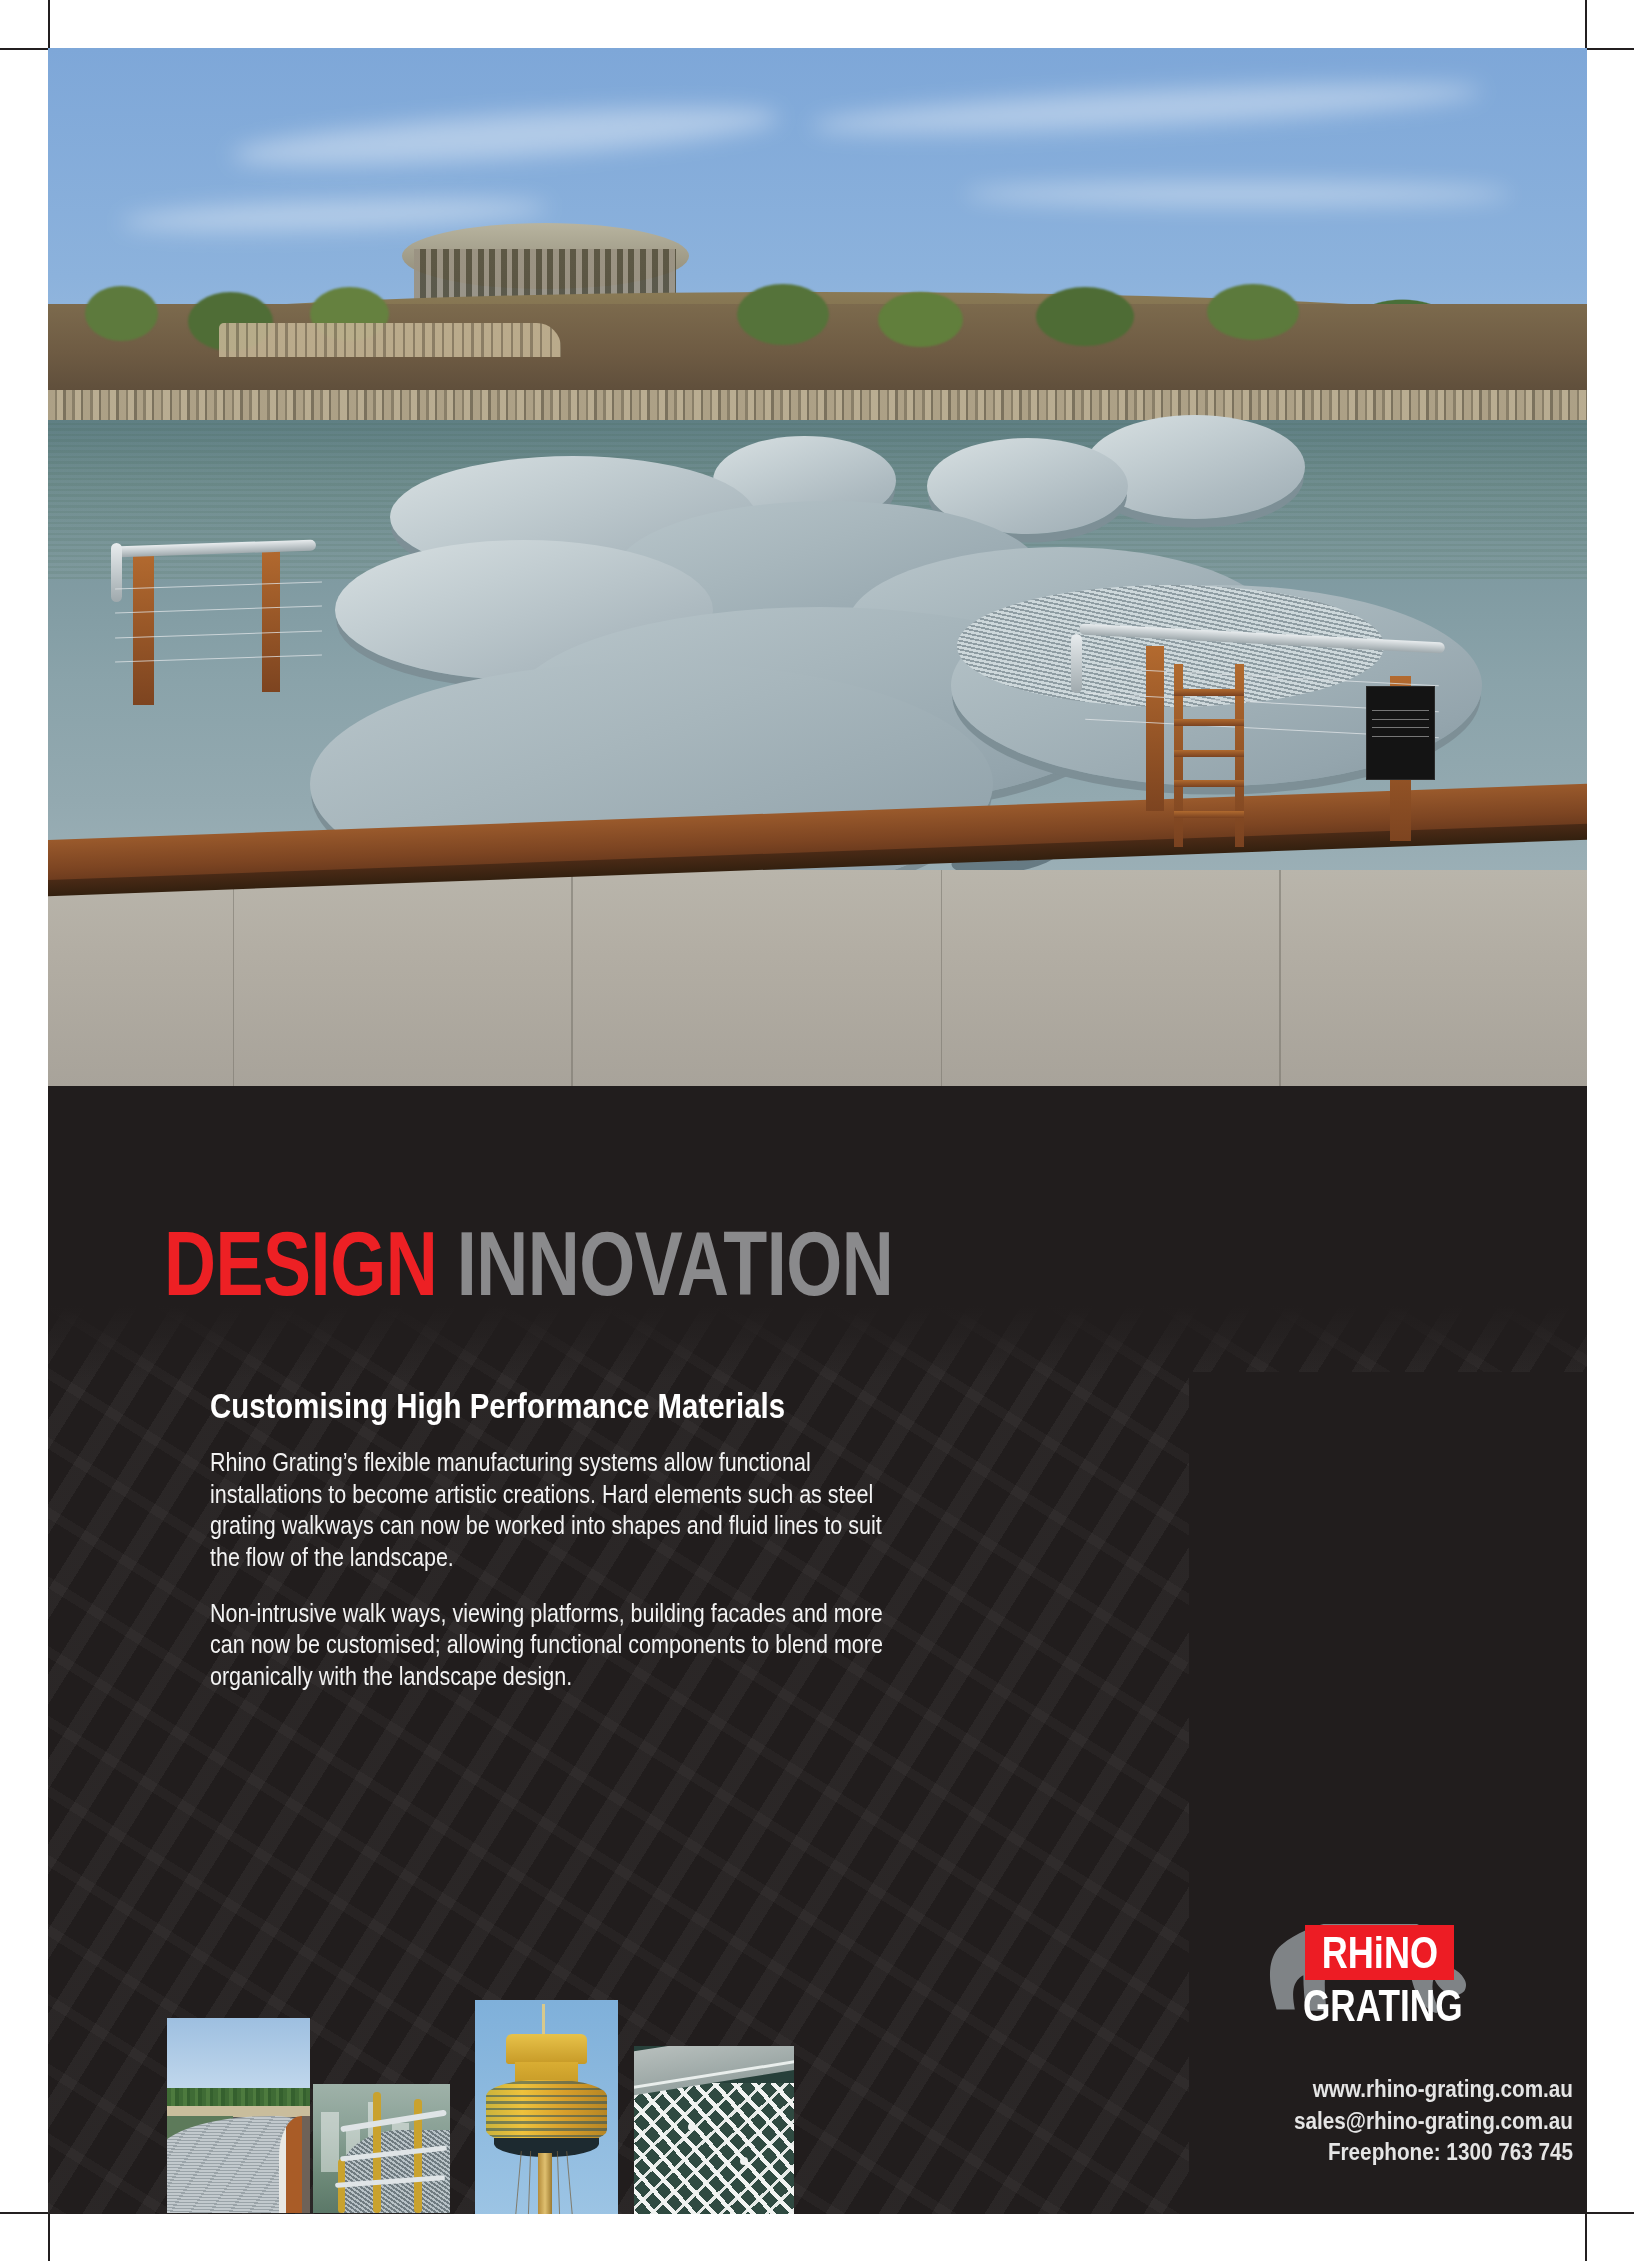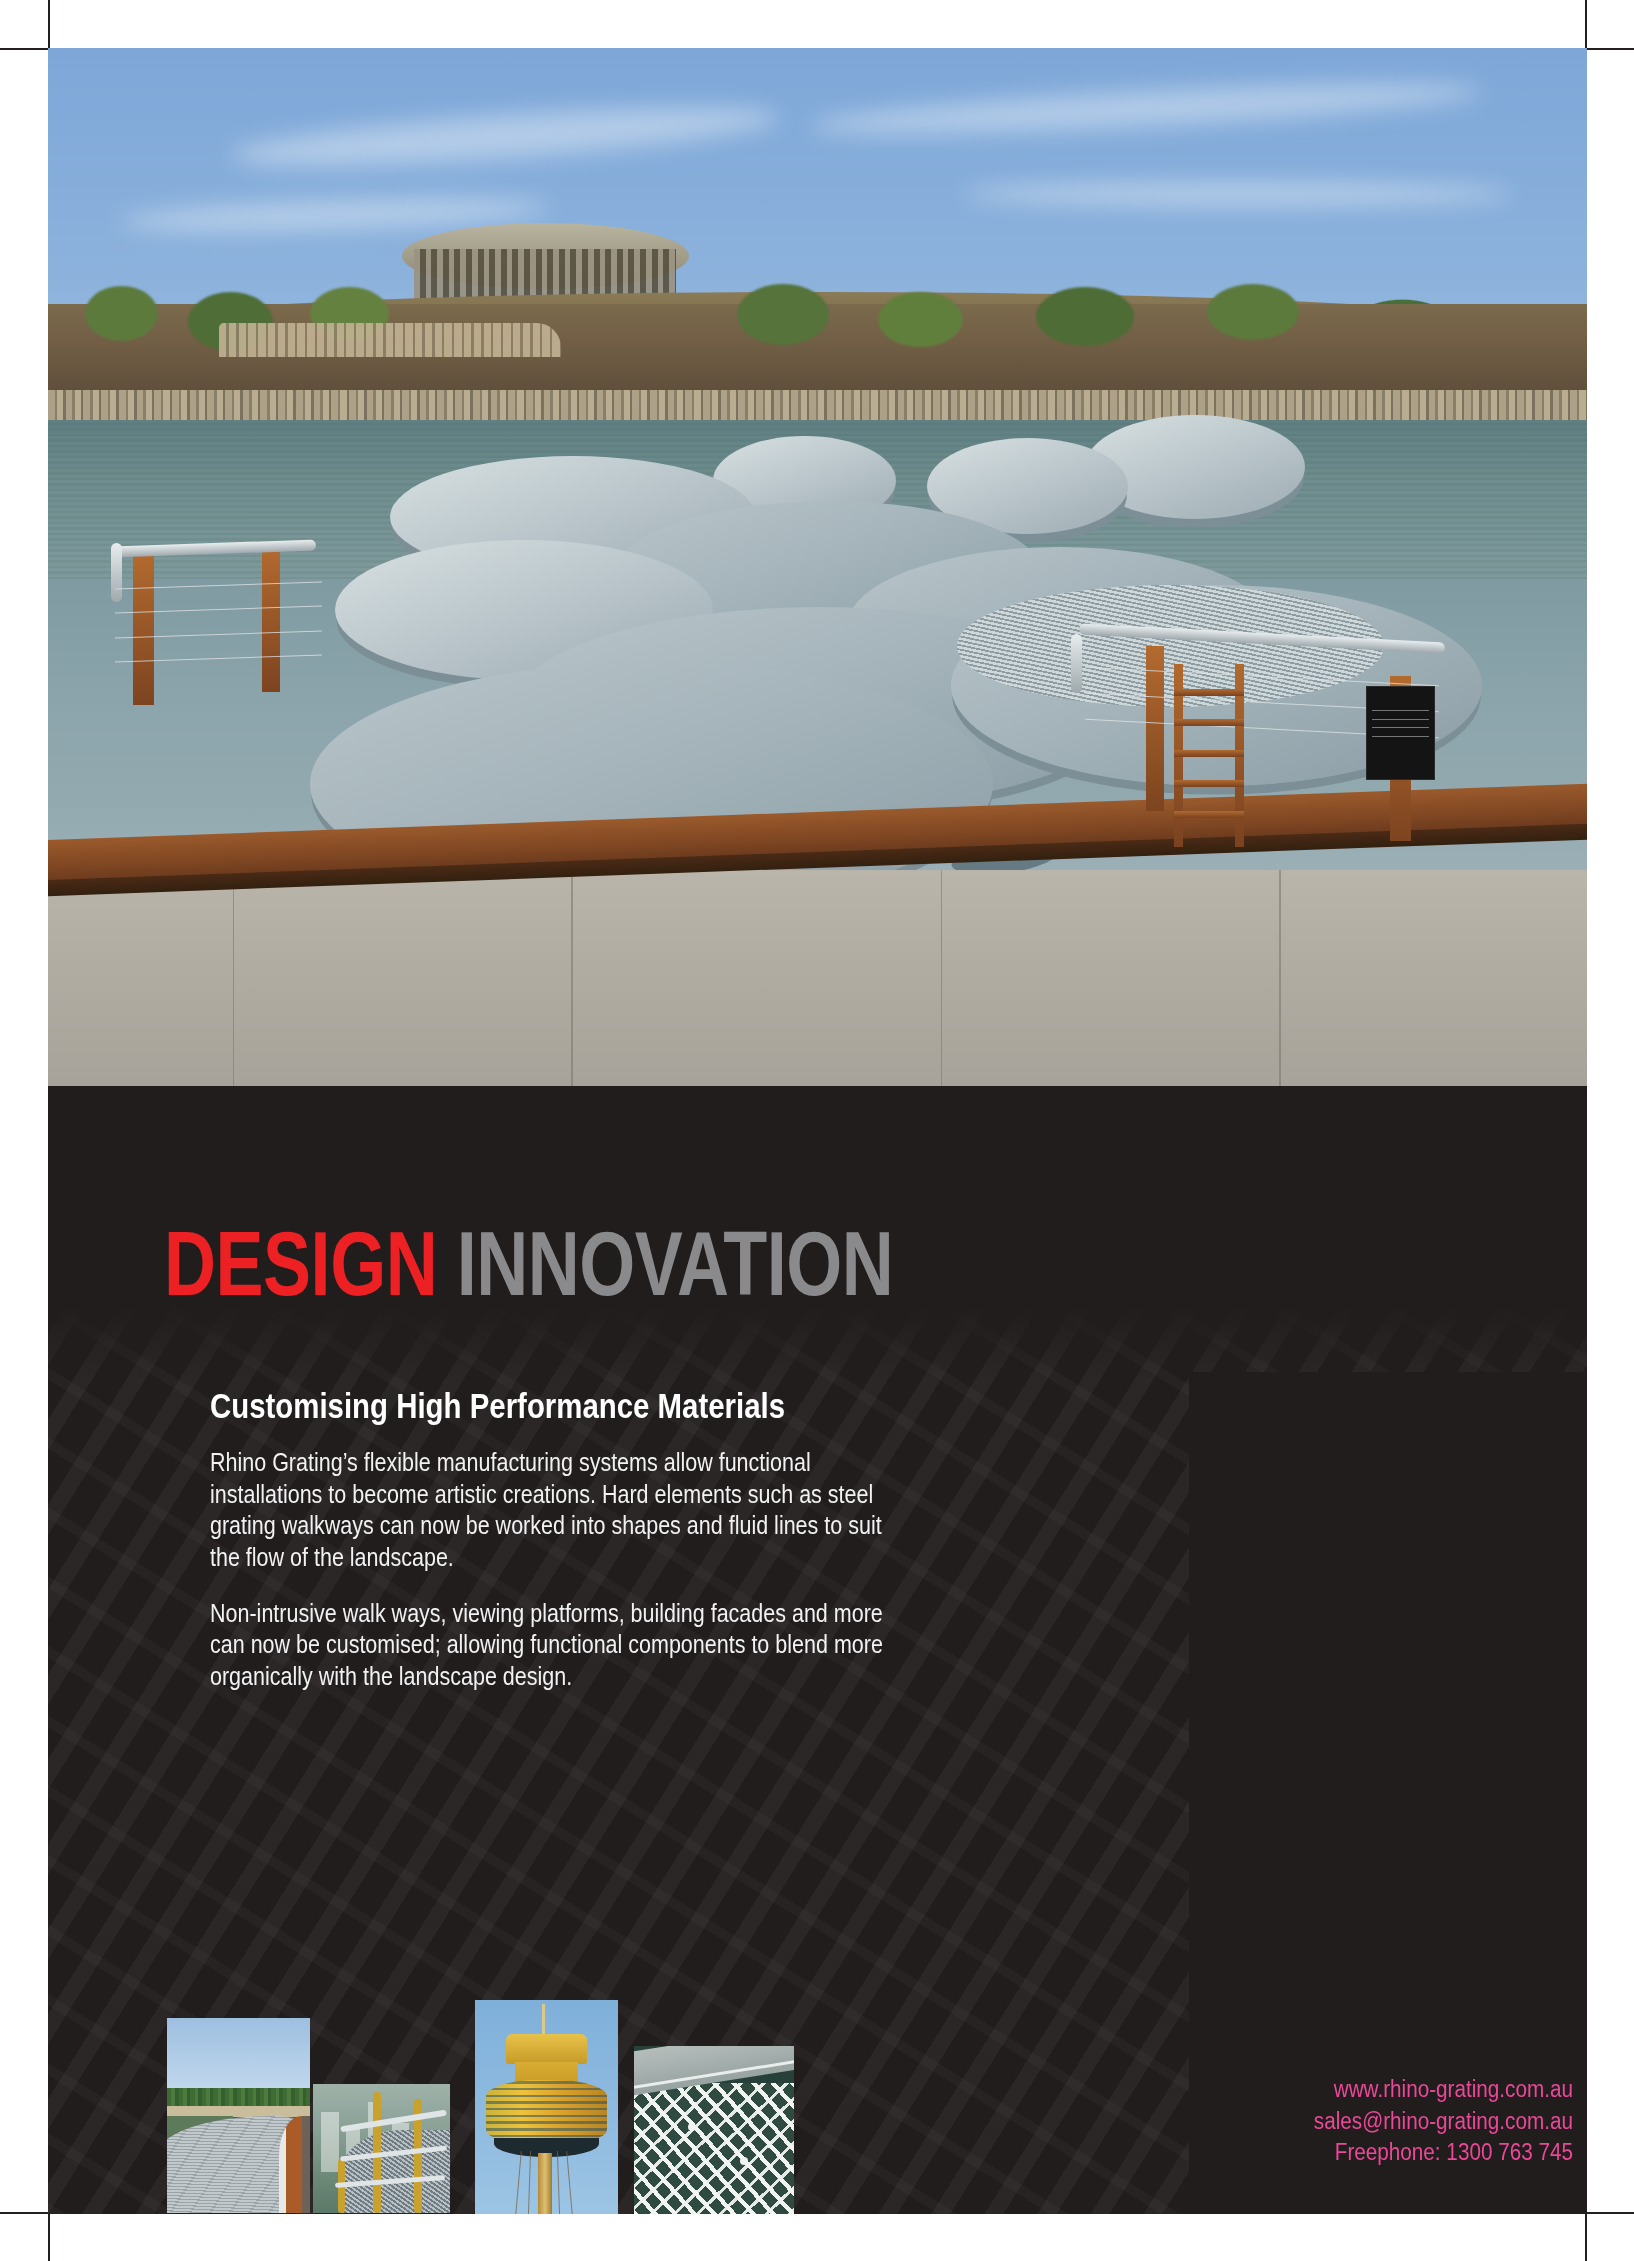--- a/index.html
+++ b/index.html
@@ -213,21 +213,21 @@
     display:flex;align-items:center;justify-content:center;
   }
   .logo .gword span{
     color:#fff;font-size:44px;font-weight:700;line-height:1;
     font-stretch:condensed;transform:scaleX(.80);
   }
 
   
   .contact{
     position:absolute;left:1159px;top:988px;width:366px;text-align:right;
-    color:#ec4899;font-size:23px;line-height:1.38;font-weight:400;font-stretch:condensed;
+    color:#e5e5e5;font-size:23px;line-height:1.38;font-weight:700;font-stretch:condensed;
   }
   .contact div{transform:scaleX(.90);transform-origin:right center;white-space:nowrap;}
 
   
   .thumb{position:absolute;overflow:hidden;background:#555;}
   
   .tw{left:119px;top:932px;width:143px;height:195px;}
   .tw .sky{position:absolute;inset:0 0 58% 0;background:linear-gradient(180deg,#9dbfe0,#c6dbee);}
   .tw .trees{position:absolute;left:0;top:36%;width:100%;height:10%;
     background:repeating-linear-gradient(90deg,#3f6b35 0 4.3px,#4d7a3e 4.3px 8px,#35602e 8px 11.6px);}
@@ -392,20 +392,31 @@
 
     <div class="lead">
       <h2>Customising High Performance Materials</h2>
       <p>Rhino Grating’s flexible manufacturing systems allow functional installations to become artistic creations. Hard elements such as steel grating walkways can now be worked into shapes and fluid lines to suit the flow of the landscape.</p>
       <p>Non-intrusive walk ways, viewing platforms, building facades and more can now be customised; allowing functional components to blend more organically with the landscape design.</p>
     </div>
 
     <div class="rpanel"></div>
 
 
+    <div class="logo">
+      <svg class="rhino-body" viewBox="0 0 430 180">
+        <path fill="#7f8386" d="M22 34c-10 8-16 22-18 36-2 16 0 34 4 48 2 8 4 14 6 22h30c-2-12-4-24-2-34 2-10 8-18 16-22 0 20 2 40 4 58h34c-2-20-4-42-2-60h140c4 20 10 36 20 48 6 8 14 14 22 16 4 -2 2-10 0-16-6-14-8-28-4-42 6 14 16 24 28 28 8 2 16 0 22-6 4-6 4-14 0-20-4-8-12-14-20-18-10-6-18-14-24-24-6-12-8-26-16-36-10-12-26-16-42-18-30-4-62-4-92 0-22 2-46 6-66 16-14 6-28 14-40 24z"></path>
+      </svg>
+      <div class="rbox">
+        <span>RHiNO</span>
+      </div>
+      <div class="gword">
+        <span>GRATING</span>
+      </div>
+    </div>
 
     <div class="contact">
       <div>www.rhino-grating.com.au</div>
       <div>sales@rhino-grating.com.au</div>
       <div>Freephone: 1300 763 745</div>
     </div>
 
     <div class="thumb tw">
       <div class="sky"></div>
       <div class="trees"></div>

